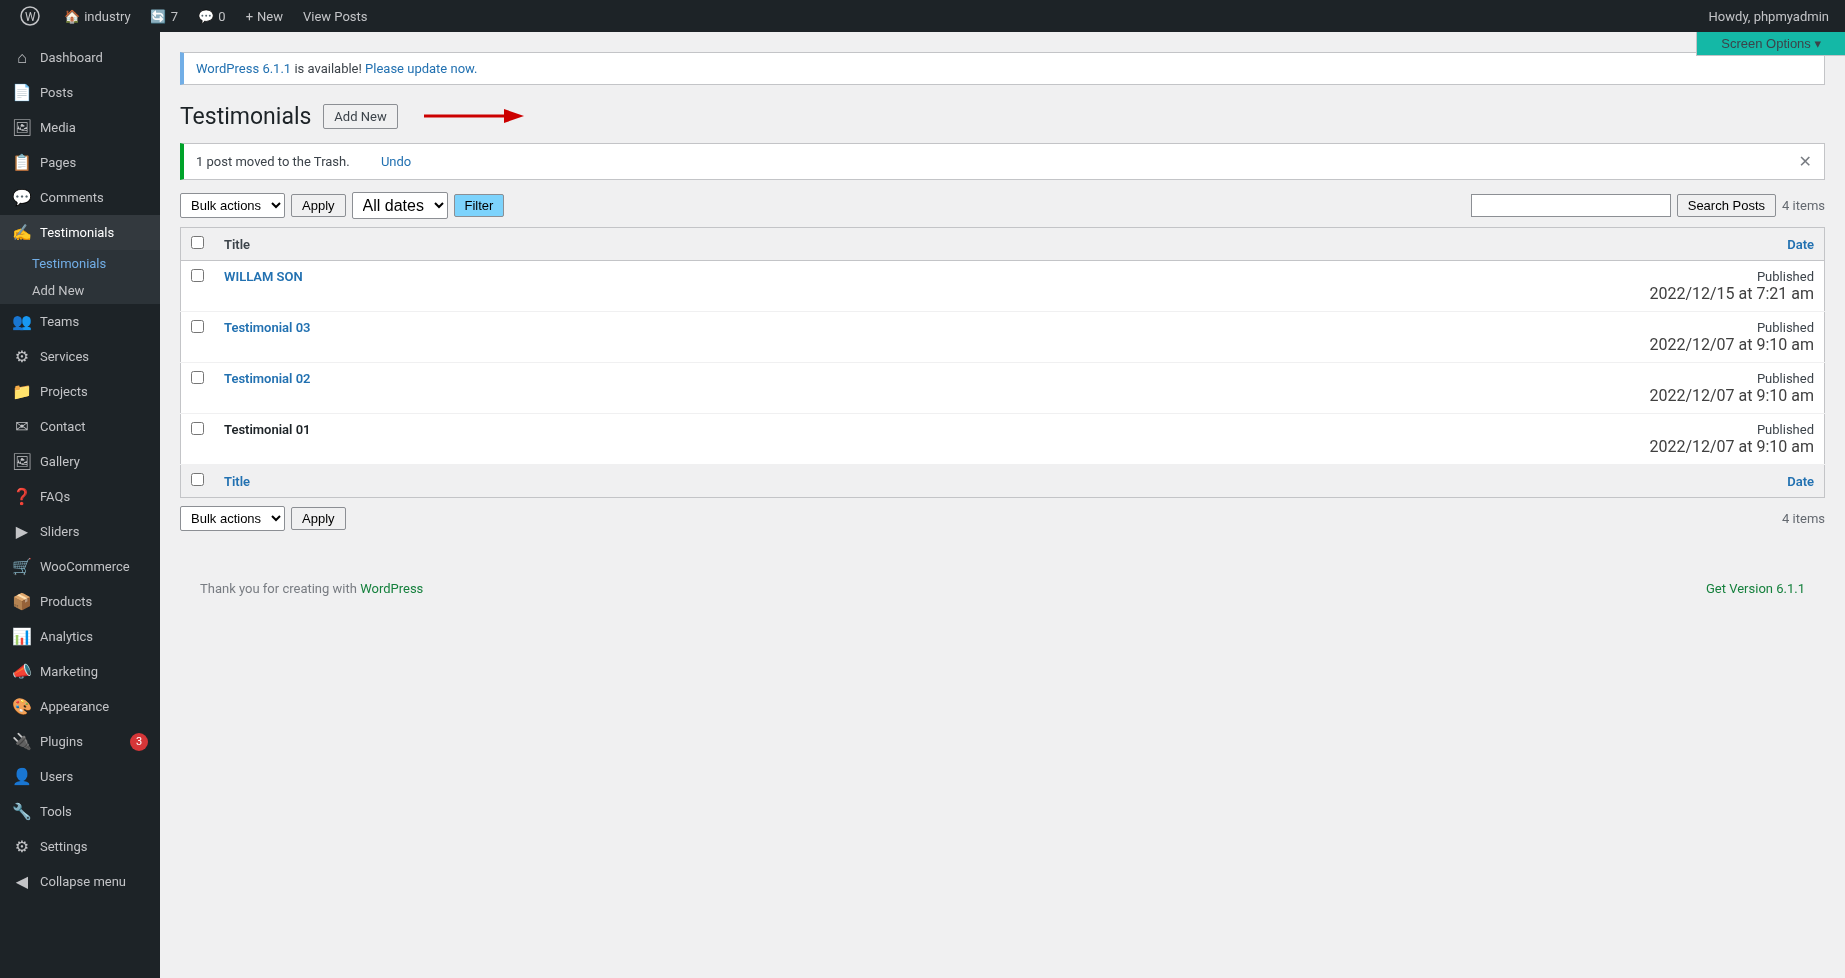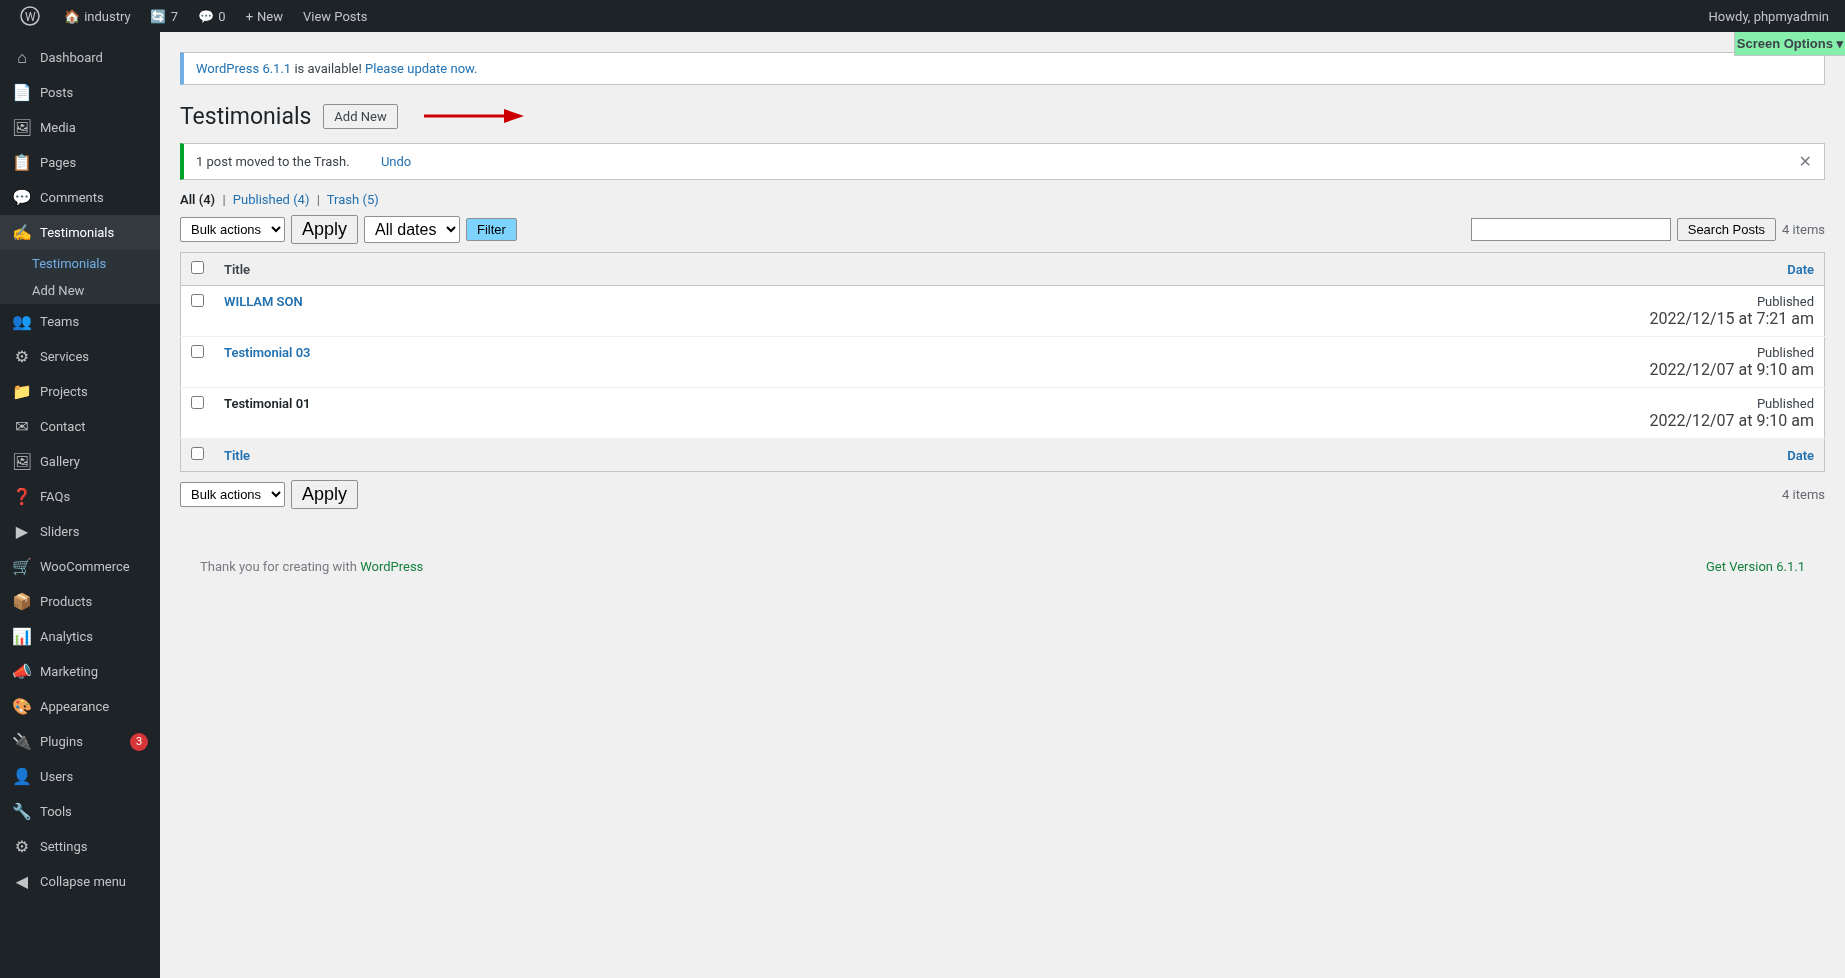--- a/index.html
+++ b/index.html
@@ -22,30 +22,29 @@
     .adminbar-item { display: flex; align-items: center; gap: 4px; color: #c3c4c7; padding: 0 8px; height: 32px; cursor: pointer; font-size: 13px; }
     .adminbar-item svg { width: 20px; height: 20px; fill: #c3c4c7; }
     .adminbar-right { display: flex; align-items: center; gap: 4px; text-align: center; }
     .howdy { color: #c3c4c7; font-size: 13px; padding: 0 8px; }
 
     
     #screen-options-btn {
       position: fixed;
       top: 32px;
       right: 0;
-      background: #86efac;
+      background: #14b8a6;
       border: 1px solid #c3c4c7;
       border-top: none;
       border-right: none;
-      padding: 4px 2px;
+      padding: 4px 24px;
       font-size: 13px;
       cursor: pointer;
       color: #3c434a;
       z-index: 100;
-      font-weight: bold;
     }
 
     
     #wpwrap { display: flex; margin-top: 32px; min-height: calc(100vh - 32px); }
 
     
     #adminmenu {
       width: 160px;
       background: #1d2327;
       min-height: calc(100vh - 32px);
@@ -173,21 +172,21 @@
       font-size: 13px;
       border: 1px solid #8c8f94;
       background: #fff;
       border-radius: 2px;
       cursor: pointer;
     }
     .apply-btn {
       background: #f0f0f1;
       border: 1px solid #8c8f94;
       padding: 3px 10px;
-      font-size: 18px;
+      font-size: 13px;
       cursor: pointer;
       border-radius: 2px;
     }
     .date-select {
       padding: 3px 6px;
       font-size: 16px;
       border: 1px solid #8c8f94;
       background: #fff;
       border-radius: 2px;
       cursor: pointer;
@@ -435,27 +434,20 @@
     </div>
 
     <div class="trash-notice">
       <span>
         <span>1 post moved to the Trash.</span>
         <a href="#">Undo</a>
       </span>
       <button class="trash-notice-close">✕</button>
     </div>
 
-    <div class="filter-links">
-      <a href="#" class="current-filter">All (4)</a>
-      <span class="sep">|</span>
-      <a href="#">Published (4)</a>
-      <span class="sep">|</span>
-      <a href="#">Trash (5)</a>
-    </div>
 
     <div class="tablenav">
       <div class="tablenav-left">
         <select class="bulk-select">
           <option>Bulk actions</option>
         </select>
         <button class="apply-btn">Apply</button>
         <select class="date-select">
           <option>All dates</option>
         </select>
@@ -490,20 +482,28 @@
             <td><input type="checkbox" style=""></td>
             <td><a href="#" class="title-link">WILLAM SON</a></td>
             <td class="col-date">
               <span class="status-text">Published</span>
               <span class="date-text">2022/12/15 at 7:21 am</span>
             </td>
           </tr>
           <tr>
             <td><input type="checkbox" style=""></td>
             <td><a href="#" class="title-link">Testimonial 03</a></td>
+            <td class="col-date">
+              <span class="status-text">Published</span>
+              <span class="date-text">2022/12/07 at 9:10 am</span>
+            </td>
+          </tr>
+          <tr>
+            <td><input type="checkbox" style=""></td>
+            <td><a href="#" class="title-link">Testimonial 02</a></td>
             <td class="col-date">
               <span class="status-text">Published</span>
               <span class="date-text">2022/12/07 at 9:10 am</span>
             </td>
           </tr>
           <tr>
             <td><input type="checkbox" style=""></td>
             <td><span class="title-plain">Testimonial 01</span></td>
             <td class="col-date">
               <span class="status-text">Published</span>

